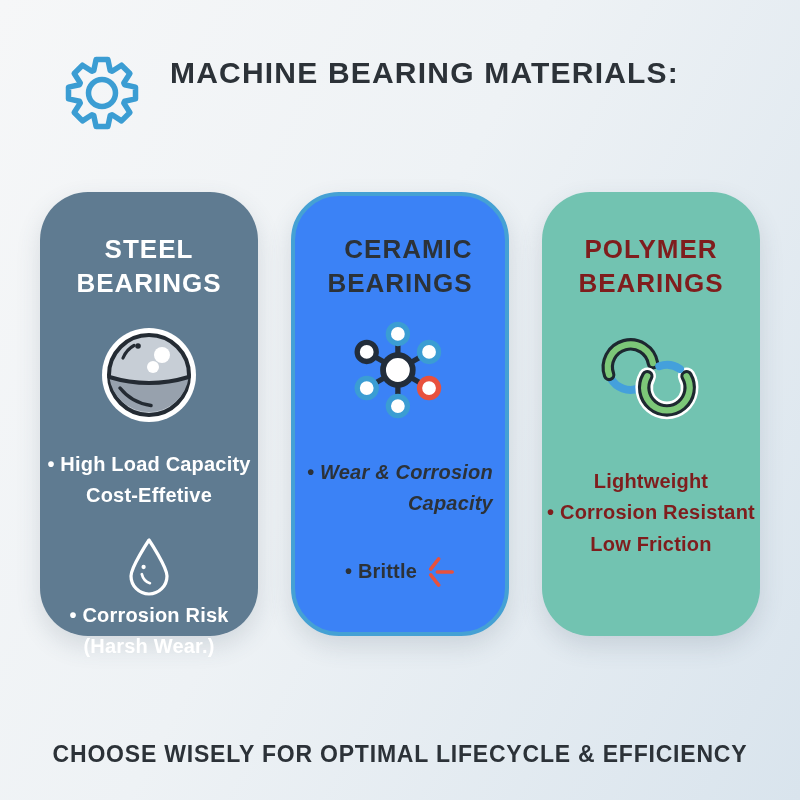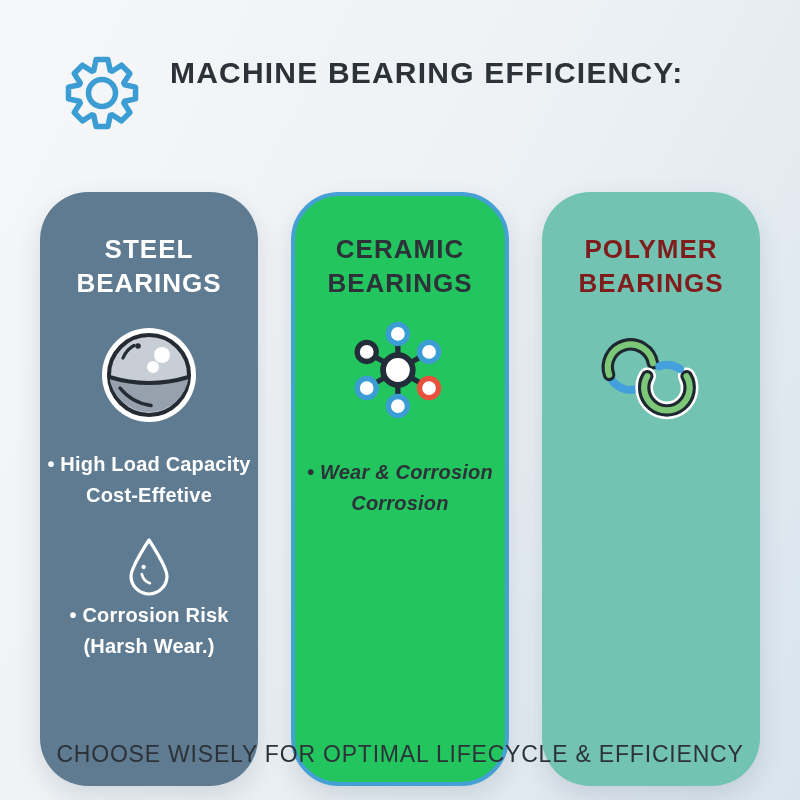--- a/index.html
+++ b/index.html
@@ -15,26 +15,26 @@
   .header svg{flex:0 0 auto;}
   .header-title{
     margin-top:2px;
     font-size:30px;font-weight:bold;letter-spacing:1.2px;
     line-height:1.27;color:#2c3238;
   }
 
   
   .cards{position:absolute;top:192px;left:0;width:100%;display:flex;justify-content:center;gap:33px;}
   .card{
-    width:218px;height:594px;border-radius:48px;box-sizing:border-box;
+    width:218px;height:444px;border-radius:48px;box-sizing:border-box;
     display:flex;flex-direction:column;align-items:center;text-align:center;
     box-shadow:0 10px 25px rgba(60,80,100,0.16);
   }
   .card-steel{background:#5f7b91;color:#ffffff;}
-  .card-ceramic{background:#22c55e;border:4px solid #45a1d4;color:#2c3238;}
+  .card-ceramic{background:#3b82f6;border:4px solid #45a1d4;color:#2c3238;text-align:right;}
   .card-polymer{background:#72c3b1;color:#7f1d1d;}
 
   .card-title{
     margin-top:40px;font-size:26px;font-weight:bold;letter-spacing:1px;line-height:1.32;
   }
   .card-ceramic .card-title{margin-top:36px;}
 
   .card-icon{display:flex;justify-content:center;align-items:center;}
   .icon-ball{margin-top:24px;}
   .icon-molecule{margin-top:16px;}
@@ -45,38 +45,38 @@
   .feat-steel-top{margin-top:24px;}
   .feat-steel-bottom{}
   .feat-ceramic-top{margin-top:34px;font-style:italic;}
   .brittle-row{margin-top:36px;display:flex;align-items:center;justify-content:center;gap:10px;}
   .brittle-row .feat{margin:0;}
   .feat-polymer{margin-top:42px;}
 
   
   .footer{
     position:absolute;top:741px;left:0;width:100%;text-align:center;
-    font-size:23px;font-weight:normal;letter-spacing:0.8px;color:#2c3238;
+    font-size:23px;font-weight:bold;letter-spacing:0.8px;color:#2c3238;
   }
 </style>
 </head>
 <body>
 
 <div class="stage">
 
   <div class="header">
     <svg width="80" height="82" viewBox="0 0 80 80">
       <path d="M62.6,31.8 L73.5,34.1 L73.5,45.9 L62.6,48.2 L61.8,50.1 L67.9,59.5 L59.5,67.9 L50.1,61.8
                L48.2,62.6 L45.9,73.5 L34.1,73.5 L31.8,62.6 L29.9,61.8 L20.5,67.9 L12.2,59.5 L18.3,50.1
                L17.5,48.2 L6.5,45.9 L6.5,34.1 L17.5,31.8 L18.3,29.9 L12.2,20.5 L20.5,12.2 L29.9,18.3
                L31.8,17.5 L34.1,6.5 L45.9,6.5 L48.2,17.5 L50.1,18.3 L59.5,12.2 L67.9,20.5 L61.8,29.9 Z" fill="none" stroke="#3b9dd3" stroke-width="5.5" stroke-linejoin="round"></path>
       <circle cx="40" cy="40" r="13.5" fill="none" stroke="#3b9dd3" stroke-width="5.5"></circle>
     </svg>
     <div class="header-title">
-      <div>MACHINE BEARING EFFICIENCY:</div>
+      <div>MACHINE BEARING MATERIALS:</div>
     </div>
   </div>
 
   <div class="cards">
 
     <div class="card card-steel">
       <div class="card-title">
         <div>STEEL</div>
         <div>BEARINGS</div>
       </div>
@@ -129,21 +129,31 @@
           <circle cx="48" cy="16" r="9" fill="#ffffff" stroke="#3b9dd3" stroke-width="5"></circle>
           <circle cx="77.4" cy="33" r="9" fill="#ffffff" stroke="#3b9dd3" stroke-width="5"></circle>
           <circle cx="77.4" cy="67" r="9" fill="#ffffff" stroke="#e8513d" stroke-width="5"></circle>
           <circle cx="48" cy="84" r="9" fill="#ffffff" stroke="#3b9dd3" stroke-width="5"></circle>
           <circle cx="18.6" cy="67" r="9" fill="#ffffff" stroke="#3b9dd3" stroke-width="5"></circle>
           <circle cx="18.6" cy="33" r="9" fill="#ffffff" stroke="#222d3a" stroke-width="5"></circle>
         </svg>
       </div>
       <div class="feat feat-ceramic-top">
         <div>• Wear &amp; Corrosion</div>
-        <div>Corrosion</div>
+        <div>Capacity</div>
+      </div>
+      <div class="brittle-row">
+        <div class="feat">• Brittle</div>
+        <svg width="28" height="30" viewBox="0 0 30 32">
+          <g stroke="#e8513d" stroke-width="3.8" stroke-linecap="round">
+            <line x1="12.5" y1="2" x2="4" y2="13"></line>
+            <line x1="11" y1="16" x2="27" y2="16"></line>
+            <line x1="4" y1="19" x2="12.5" y2="30"></line>
+          </g>
+        </svg>
       </div>
     </div>
 
     <div class="card card-polymer">
       <div class="card-title">
         <div>POLYMER</div>
         <div>BEARINGS</div>
       </div>
       <div class="card-icon icon-rings">
         <svg width="114" height="91" viewBox="0 0 100 80">
@@ -154,19 +164,24 @@
           <path d="M13.2,36.8 A20,20 0 1 1 51.7,26.5" fill="none" stroke="#7cc778" stroke-width="5.5" stroke-linecap="round"></path>
 
           <path d="M46.7,38 A20,20 0 1 0 81.3,38" fill="none" stroke="#ffffff" stroke-width="15.5" stroke-linecap="round"></path>
 
           <path d="M46.7,38 A20,20 0 1 0 81.3,38" fill="none" stroke="#1d2830" stroke-width="11" stroke-linecap="round"></path>
           <path d="M46.7,38 A20,20 0 1 0 81.3,38" fill="none" stroke="#7cc778" stroke-width="5.5" stroke-linecap="round"></path>
 
           <path d="M57.2,29.2 A20,20 0 0 1 75.5,31.6" fill="none" stroke="#44a0dc" stroke-width="7" stroke-linecap="round"></path>
         </svg>
       </div>
+      <div class="feat feat-polymer">
+        <div>Lightweight</div>
+        <div>• Corrosion Resistant</div>
+        <div>Low Friction</div>
+      </div>
     </div>
 
   </div>
 
   <div class="footer">CHOOSE WISELY FOR OPTIMAL LIFECYCLE &amp; EFFICIENCY</div>
 
 </div>
 
 </body></html>

